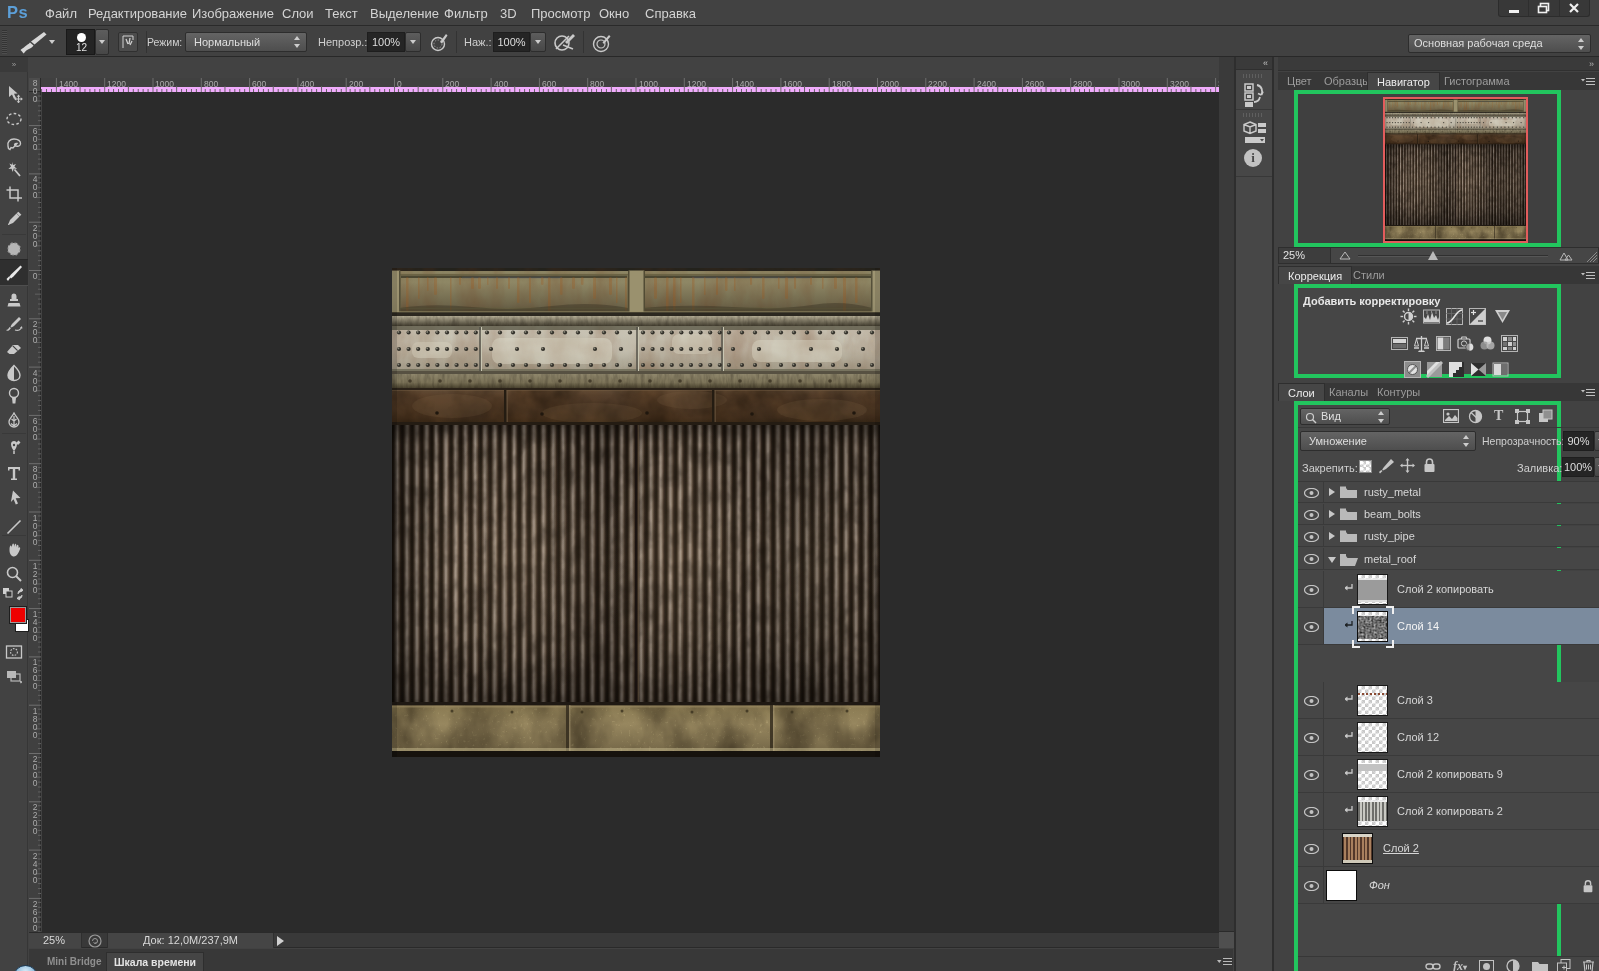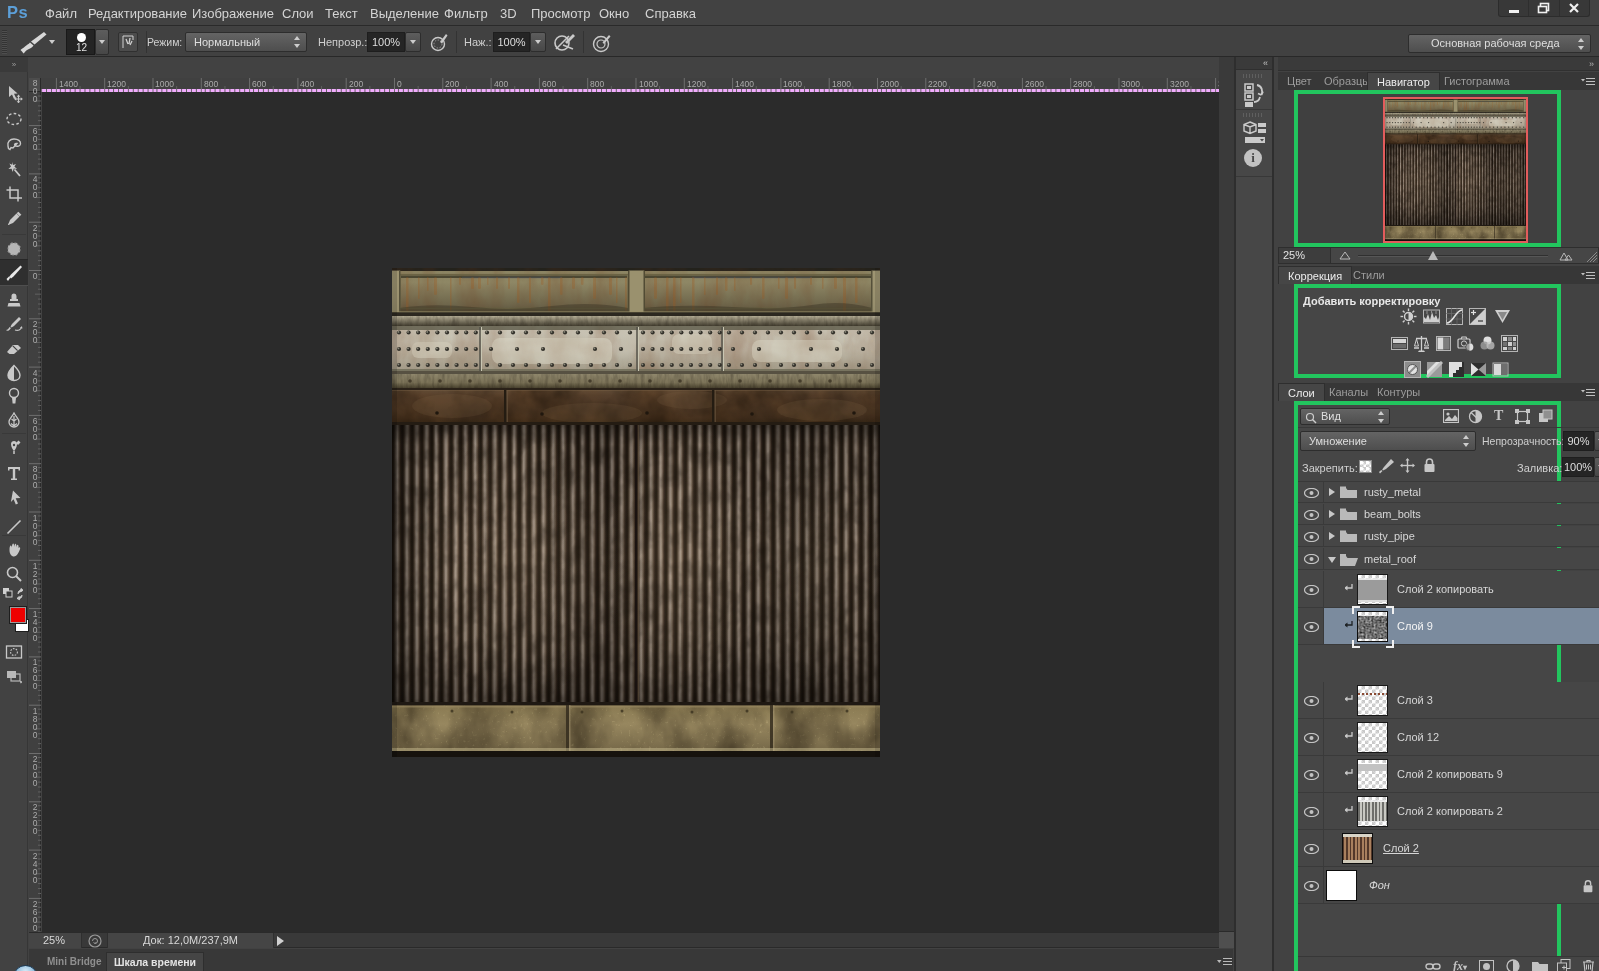--- a/index.html
+++ b/index.html
@@ -27,21 +27,21 @@
 
 #toolbar{position:absolute;left:0;top:57px;width:28px;height:914px;background:#424242;border-right:1px solid #363636}
 #toolbar .thead{position:absolute;left:0;top:0;width:28px;height:15px;background:#3a3a3a;color:#9a9a9a;font-size:8px;line-height:15px;text-align:center}
 .tool{position:absolute;left:0;width:28px;height:25px}
 .tool svg{position:absolute;left:5px;top:3px}
 .tsel{background:#2f2f2f;border-top:1px solid #272727;border-bottom:1px solid #4e4e4e}
 .tsep{position:absolute;left:2px;width:24px;height:1px;background:#393939}
 
 #tabbar{position:absolute;left:29px;top:57px;width:1190px;height:21px;background:#383838}
 #doctab{position:absolute;left:14px;top:4px;height:17px;background:#474747;border:1px solid #2e2e2e;border-bottom:none;color:#e8e8e8;font-size:10.5px;line-height:16px;padding:0 5px}
-#hruler{position:absolute;left:29px;top:78px;width:1190px;height:14px;background:#404040;border-bottom:3px solid #f0abfc}
+#hruler{position:absolute;left:29px;top:78px;width:1190px;height:14px;background:#404040;border-bottom:5px solid #f0abfc}
 #vruler{position:absolute;left:29px;top:92px;width:12px;height:840px;background:#404040;border-right:1px solid #2a2a2a}
 #rulcorner{position:absolute;left:29px;top:78px;width:12px;height:14px;background:#4c4c4c;border-right:1px solid #2a2a2a;border-bottom:1px solid #2a2a2a}
 .rlab{position:absolute;font-size:8.5px;color:#ababab}
 .vl{left:1px;width:10px;line-height:8px;text-align:center}
 #pasteboard{position:absolute;left:42px;top:92px;width:1177px;height:840px;background:#2b2b2b;overflow:hidden}
 #statusbar{position:absolute;left:29px;top:932px;width:1190px;height:16px;background:#393939;border-top:1px solid #2a2a2a;border-bottom:1px solid #2a2a2a}
 #bottomtabs{position:absolute;left:29px;top:949px;width:1204px;height:22px;background:#383838}
 
 #dockstrip{position:absolute;left:1234px;top:57px;width:40px;height:914px;background:#474747;border-left:2px solid #2e2e2e;border-right:2px solid #2e2e2e}
 #rightpanels{position:absolute;left:1274px;top:57px;width:325px;height:914px;background:#424242}
@@ -139,21 +139,21 @@
         <path d="M12 10 L20 2 L22 4 L14 12 Z" fill="#c9c9c9"></path>
         <path d="M10 13 l10 4" stroke="#c9c9c9" stroke-width="1.6"></path>
       </svg>
  <div class="sep" style="left:583px"></div>
  <svg class="abs" style="left:592px;top:6px" width="20" height="20" viewBox="0 0 20 20">
         <circle cx="9" cy="11" r="7.5" fill="none" stroke="#c9c9c9" stroke-width="1.4"></circle>
         <circle cx="9" cy="11" r="4" fill="none" stroke="#c9c9c9" stroke-width="1.2"></circle>
         <path d="M10.5 9.5 L17 2 L18.5 3.5 L12 11 Z" fill="#c9c9c9"></path>
       </svg>
 
- <div class="dd" style="left:1408px;top:7px;width:183px;height:19px;line-height:17px;padding-left:22px">Основная рабочая среда<div class="updown"></div></div>
+ <div class="dd" style="left:1408px;top:7px;width:183px;height:19px;line-height:17px;padding-left:5px">Основная рабочая среда<div class="updown"></div></div>
 </div>
 
 <div id="toolbar">
       <div class="thead">»</div>
  <div class="tool" style="top:25px">
         <svg width="18" height="18" viewBox="0 0 18 18">
           <path d="M4 1 L4 12 L7 9.5 L9 14 L11 13 L9 8.8 L12.6 8.6 Z" fill="#c8c8c8"></path>
           <g stroke="#c8c8c8" stroke-width="1.2">
             <path d="M13.5 11 v6 M10.5 14 h6"></path>
           </g>
@@ -1255,21 +1255,21 @@
             </svg>
           </div>
           <svg class="abs" style="left:54px;top:-2px" width="42" height="42">
             <g stroke="#f0f0f0" stroke-width="2" fill="none">
               <path d="M1 8 V1 H8"></path>
               <path d="M34 1 H41 V8"></path>
               <path d="M41 34 V41 H34"></path>
               <path d="M8 41 H1 V34"></path>
             </g>
           </svg>
-          <div class="lname" style="left:99px;top:12px;color:#f4f4f4">Слой 9</div>
+          <div class="lname" style="left:99px;top:12px;color:#f4f4f4">Слой 14</div>
         </div>
   <div class="lrow" style="top:277px;height:37px">
           <svg class="abs" style="left:6px;top:14px" width="15" height="10" viewBox="0 0 15 10">
             <ellipse cx="7.5" cy="5" rx="7" ry="4.6" fill="none" stroke="#c2c2c2" stroke-width="1.2"></ellipse>
             <circle cx="7.5" cy="5" r="2" fill="#c2c2c2"></circle>
           </svg>
           <div class="eyesep"></div>
           <svg class="clip" width="10" height="10">
             <path d="M7 0 v4 h-6" fill="none" stroke="#c8c8c8" stroke-width="1.3"></path>
             <path d="M2.5 1.5 L-1 4 l3.5 2.5Z" fill="#c8c8c8"></path>

